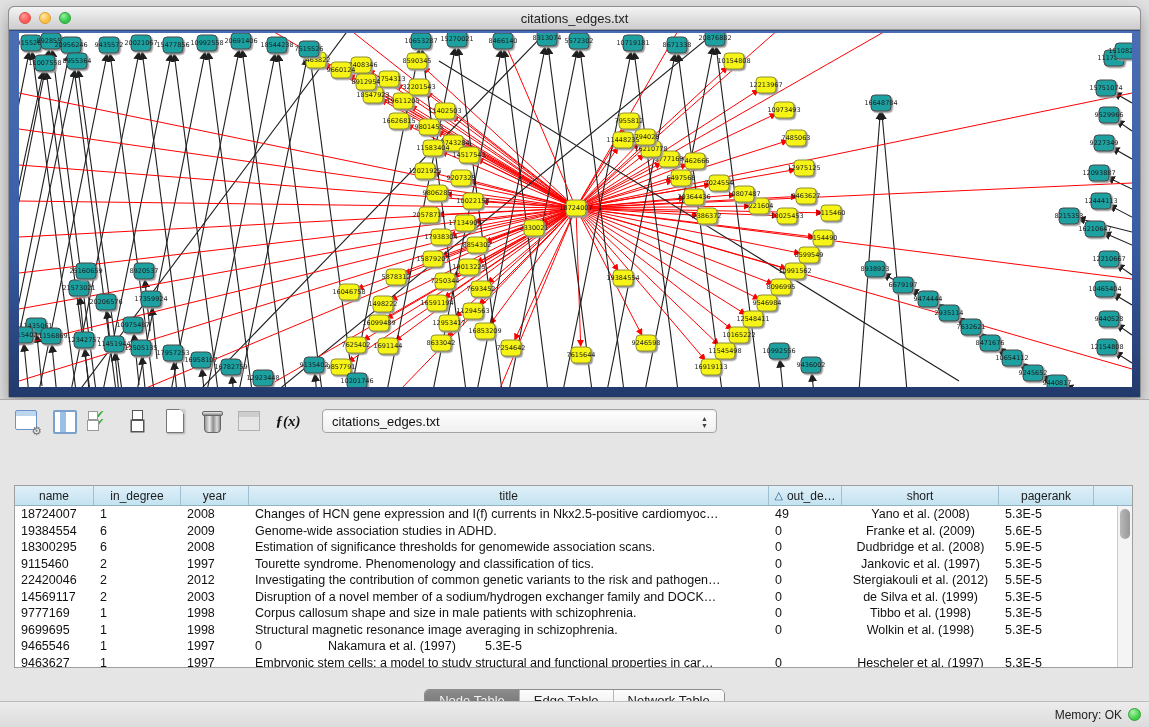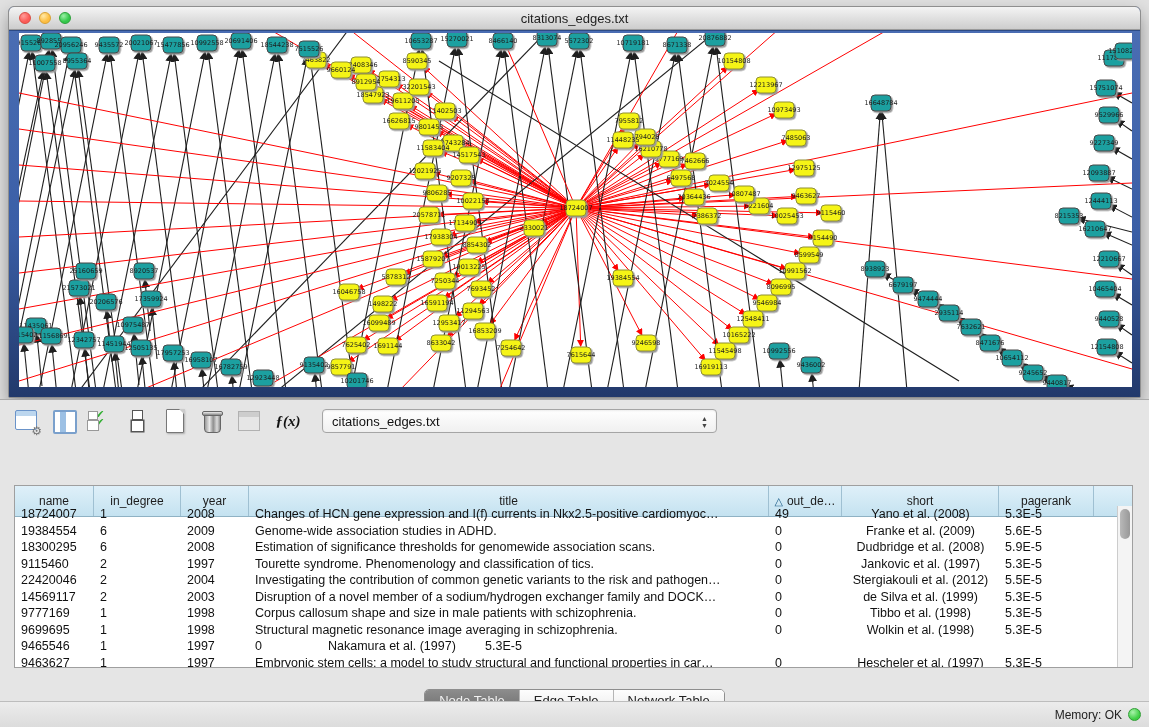--- a/index.html
+++ b/index.html
@@ -69,21 +69,21 @@
   .combo { margin-left:8px; width:395px; height:24px; background:linear-gradient(#fff,#f0f0f0);
      border:1px solid #a5a5a5; border-radius:4px; display:flex; align-items:center; position:relative;
      box-shadow:inset 0 1px 2px rgba(0,0,0,.08); }
   .combo-label { font-size:13px; color:#111; padding-left:9px; }
   .combo-stepper { position:absolute; right:5px; top:3px; width:13px; height:17px; display:flex; flex-direction:column;
      align-items:center; justify-content:center; color:#444; }
   .combo-stepper span { font-size:7px; line-height:7px; }
 
   .dtable { position:absolute; left:14px; top:85px; width:1119px; height:183px; background:#fff;
      border:1px solid #9f9f9f; overflow:hidden; }
-  .thead { display:flex; height:31px; background:linear-gradient(#dff0f9,#c4e2f0); border-bottom:1px solid #8fb2c4; }
+  .thead { display:flex; height:20px; background:linear-gradient(#dff0f9,#c4e2f0); border-bottom:1px solid #8fb2c4; }
   .th { font-size:12px; color:#1c1c1c; display:flex; align-items:center; justify-content:center;
      border-right:1px solid #9fc0d2; overflow:hidden; white-space:nowrap; flex:0 0 auto; }
   .th .sortglyph { color:#1d5f8a; margin-right:4px; font-size:11px; }
   .tbody { position:absolute; left:0; top:20px; right:15px; bottom:0; overflow:hidden; }
   .trow { display:flex; height:16.5px; align-items:center; }
   .tcell { font-size:12.5px; color:#111; padding:0 6px; white-space:nowrap; overflow:hidden; flex:0 0 auto; }
   .vscroll { position:absolute; right:0; top:20px; width:15px; bottom:0; background:#f4f4f4; border-left:1px solid #ccc; }
   .vthumb { position:absolute; left:2px; top:3px; width:10px; height:30px; border-radius:5px;
      background:linear-gradient(90deg,#b9b9b9,#989898); }
 
@@ -948,21 +948,21 @@
           <div class="tcell" style="width: 87px; text-align: left;">2</div>
           <div class="tcell" style="width: 68px; text-align: left;">1997</div>
           <div class="tcell" style="width: 520px; text-align: left;">Tourette syndrome. Phenomenology and classification of tics.</div>
           <div class="tcell" style="width: 73px; text-align: left;">0</div>
           <div class="tcell" style="width: 157px; text-align: center;">Jankovic et al. (1997)</div>
           <div class="tcell" style="width: 95px; text-align: left;">5.3E-5</div>
         </div>
         <div class="trow">
           <div class="tcell" style="width: 79px; text-align: left;">22420046</div>
           <div class="tcell" style="width: 87px; text-align: left;">2</div>
-          <div class="tcell" style="width: 68px; text-align: left;">2004</div>
+          <div class="tcell" style="width: 68px; text-align: left;">2012</div>
           <div class="tcell" style="width: 520px; text-align: left;">Investigating the contribution of common genetic variants to the risk and pathogen…</div>
           <div class="tcell" style="width: 73px; text-align: left;">0</div>
           <div class="tcell" style="width: 157px; text-align: center;">Stergiakouli et al. (2012)</div>
           <div class="tcell" style="width: 95px; text-align: left;">5.5E-5</div>
         </div>
         <div class="trow">
           <div class="tcell" style="width: 79px; text-align: left;">14569117</div>
           <div class="tcell" style="width: 87px; text-align: left;">2</div>
           <div class="tcell" style="width: 68px; text-align: left;">2003</div>
           <div class="tcell" style="width: 520px; text-align: left;">Disruption of a novel member of a sodium/hydrogen exchanger family and DOCK…</div>

